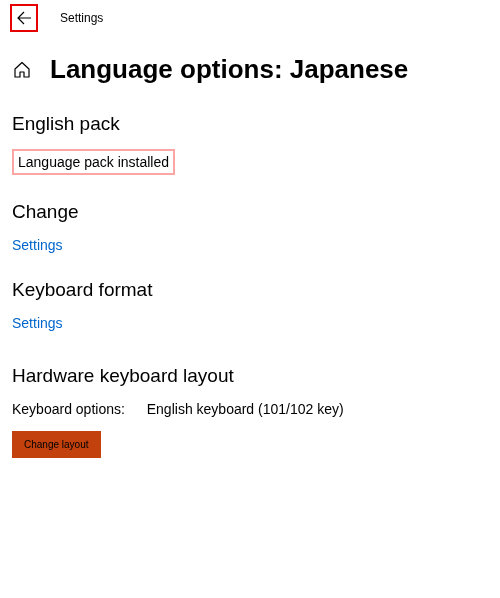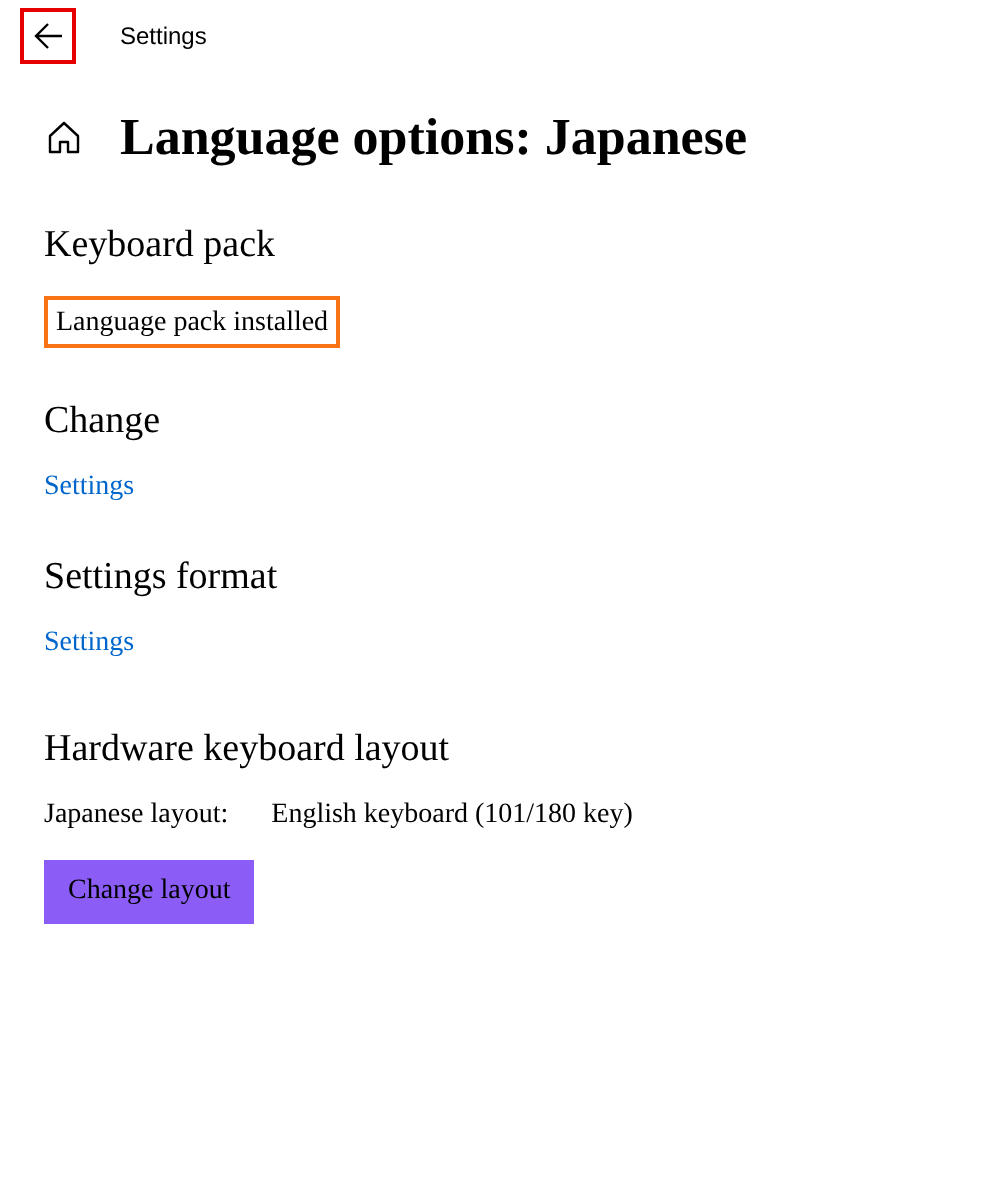--- a/index.html
+++ b/index.html
@@ -30,22 +30,21 @@
       cursor: pointer;
       border: 2px solid #e60000;
       padding: 2px;
     }
     .app-title {
       font-size: 12px;
       margin-left: 22px;
       color: #000;
     }
     .content {
-      padding: 0 22px;
-      font-family: Liberation Serif, serif;
+      padding: 0 12px;
     }
     .page-title-row {
       display: flex;
       align-items: center;
       margin-top: 18px;
       margin-bottom: 28px;
     }
     .home-icon {
       width: 20px;
       height: 20px;
@@ -68,41 +67,41 @@
     }
     .section-body {
       margin-bottom: 26px;
     }
     .status-text {
       font-size: 14px;
       color: #000;
     }
     .highlight-box {
       display: inline-block;
-      border: 2px solid #f97316;
+      border: 2px solid #fca5a5;
       padding: 2px 4px;
     }
     .link-text {
       font-size: 14px;
       color: #0066cc;
       cursor: pointer;
     }
     .kb-row {
       font-size: 14px;
       margin-bottom: 14px;
       color: #000;
     }
     .kb-label {
       margin-right: 18px;
     }
     .change-btn {
-      background: #8b5cf6;
+      background: #c2410c;
       border: none;
       padding: 8px 12px;
-      font-size: 14px;
+      font-size: 10px;
       font-family: inherit;
       cursor: pointer;
       color: #000;
     }
   </style>
 </head>
 <body>
 
 <div class="header-bar">
   <div class="back-button">
@@ -117,38 +116,38 @@
   <div class="page-title-row">
     <div class="home-icon">
       <svg width="18" height="18" viewBox="0 0 18 18">
         <path d="M 2 8 L 9 1.5 L 16 8 L 16 16 L 11 16 L 11 11 L 7 11 L 7 16 L 2 16 Z" stroke="#000" stroke-width="1.2" fill="none" stroke-linejoin="round"></path>
       </svg>
     </div>
     <div class="page-title">Language options: Japanese</div>
   </div>
 
   <div class="section-body">
-    <div class="section-heading">Keyboard pack</div>
+    <div class="section-heading">English pack</div>
     <span class="highlight-box">
       <span class="status-text">Language pack installed</span>
     </span>
   </div>
 
 
   <div class="section-body">
     <div class="section-heading">Change</div>
     <div class="link-text">Settings</div>
   </div>
 
   <div class="section-body">
-    <div class="section-heading">Settings format</div>
+    <div class="section-heading">Keyboard format</div>
     <div class="link-text">Settings</div>
   </div>
 
   <div class="section-body" style="margin-top:34px;">
     <div class="section-heading">Hardware keyboard layout</div>
     <div class="kb-row">
-      <span class="kb-label">Japanese layout:</span>
-      <span>English keyboard (101/180 key)</span>
+      <span class="kb-label">Keyboard options:</span>
+      <span>English keyboard (101/102 key)</span>
     </div>
     <button class="change-btn">Change layout</button>
   </div>
 </div>
 
 </body></html>

